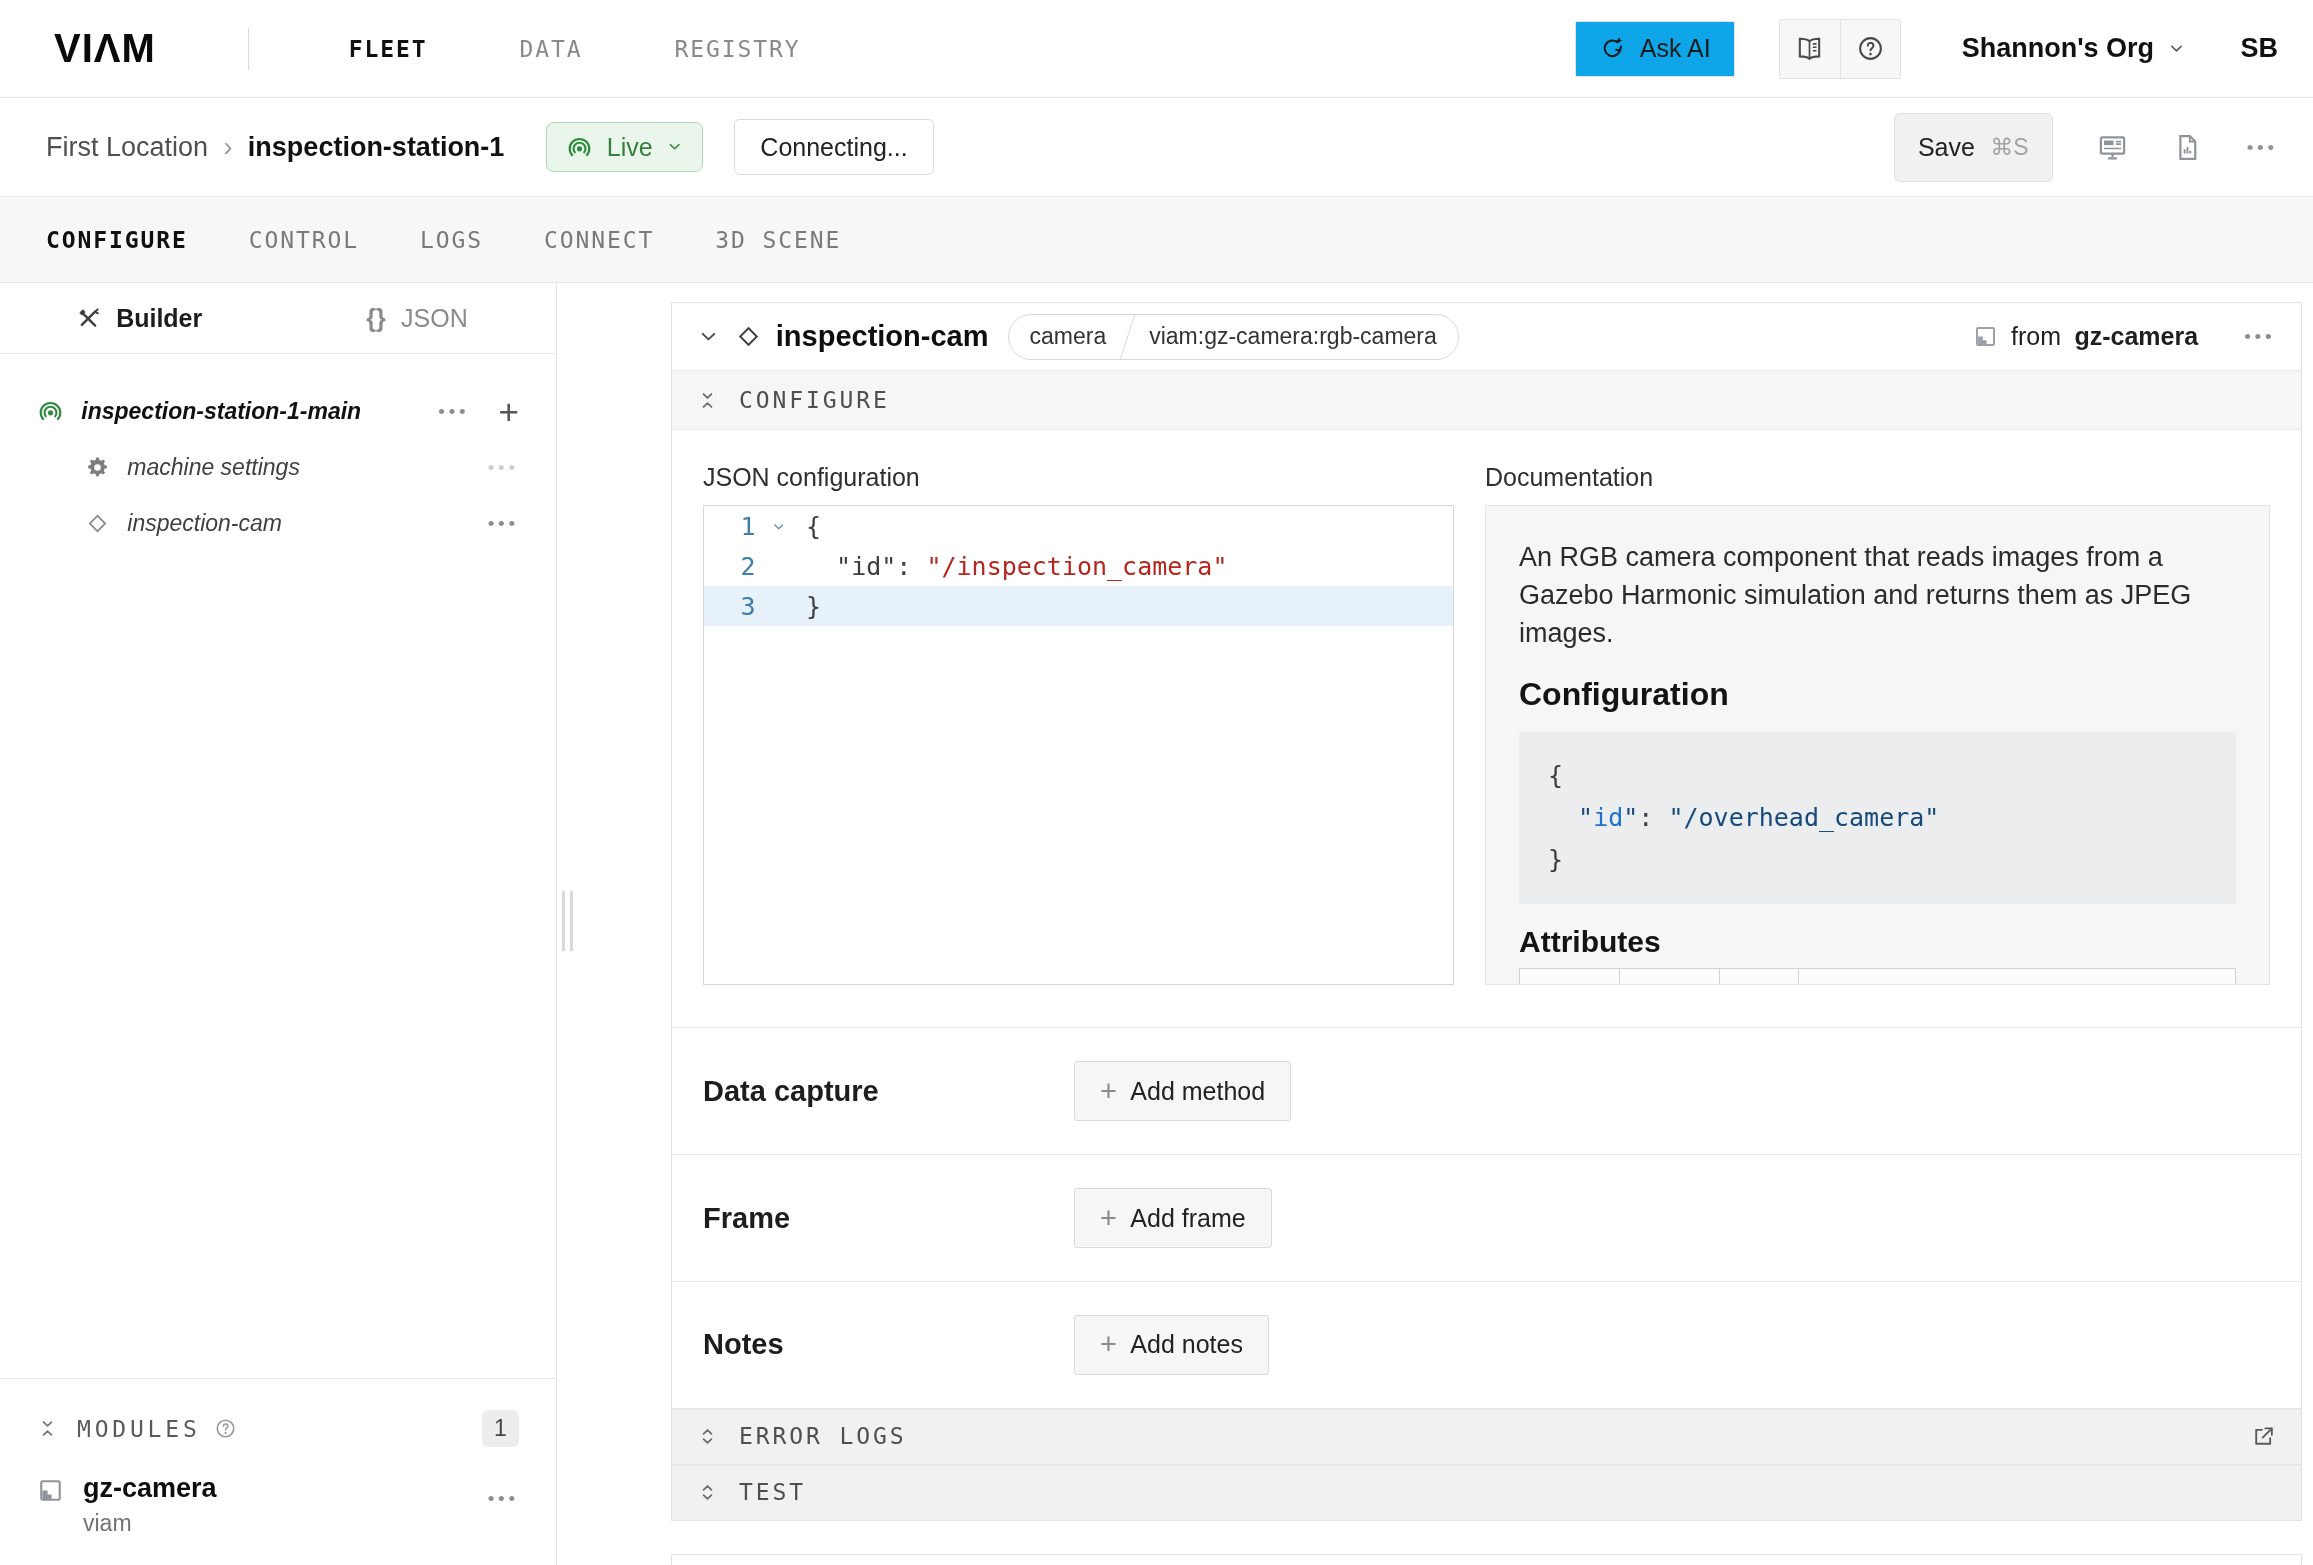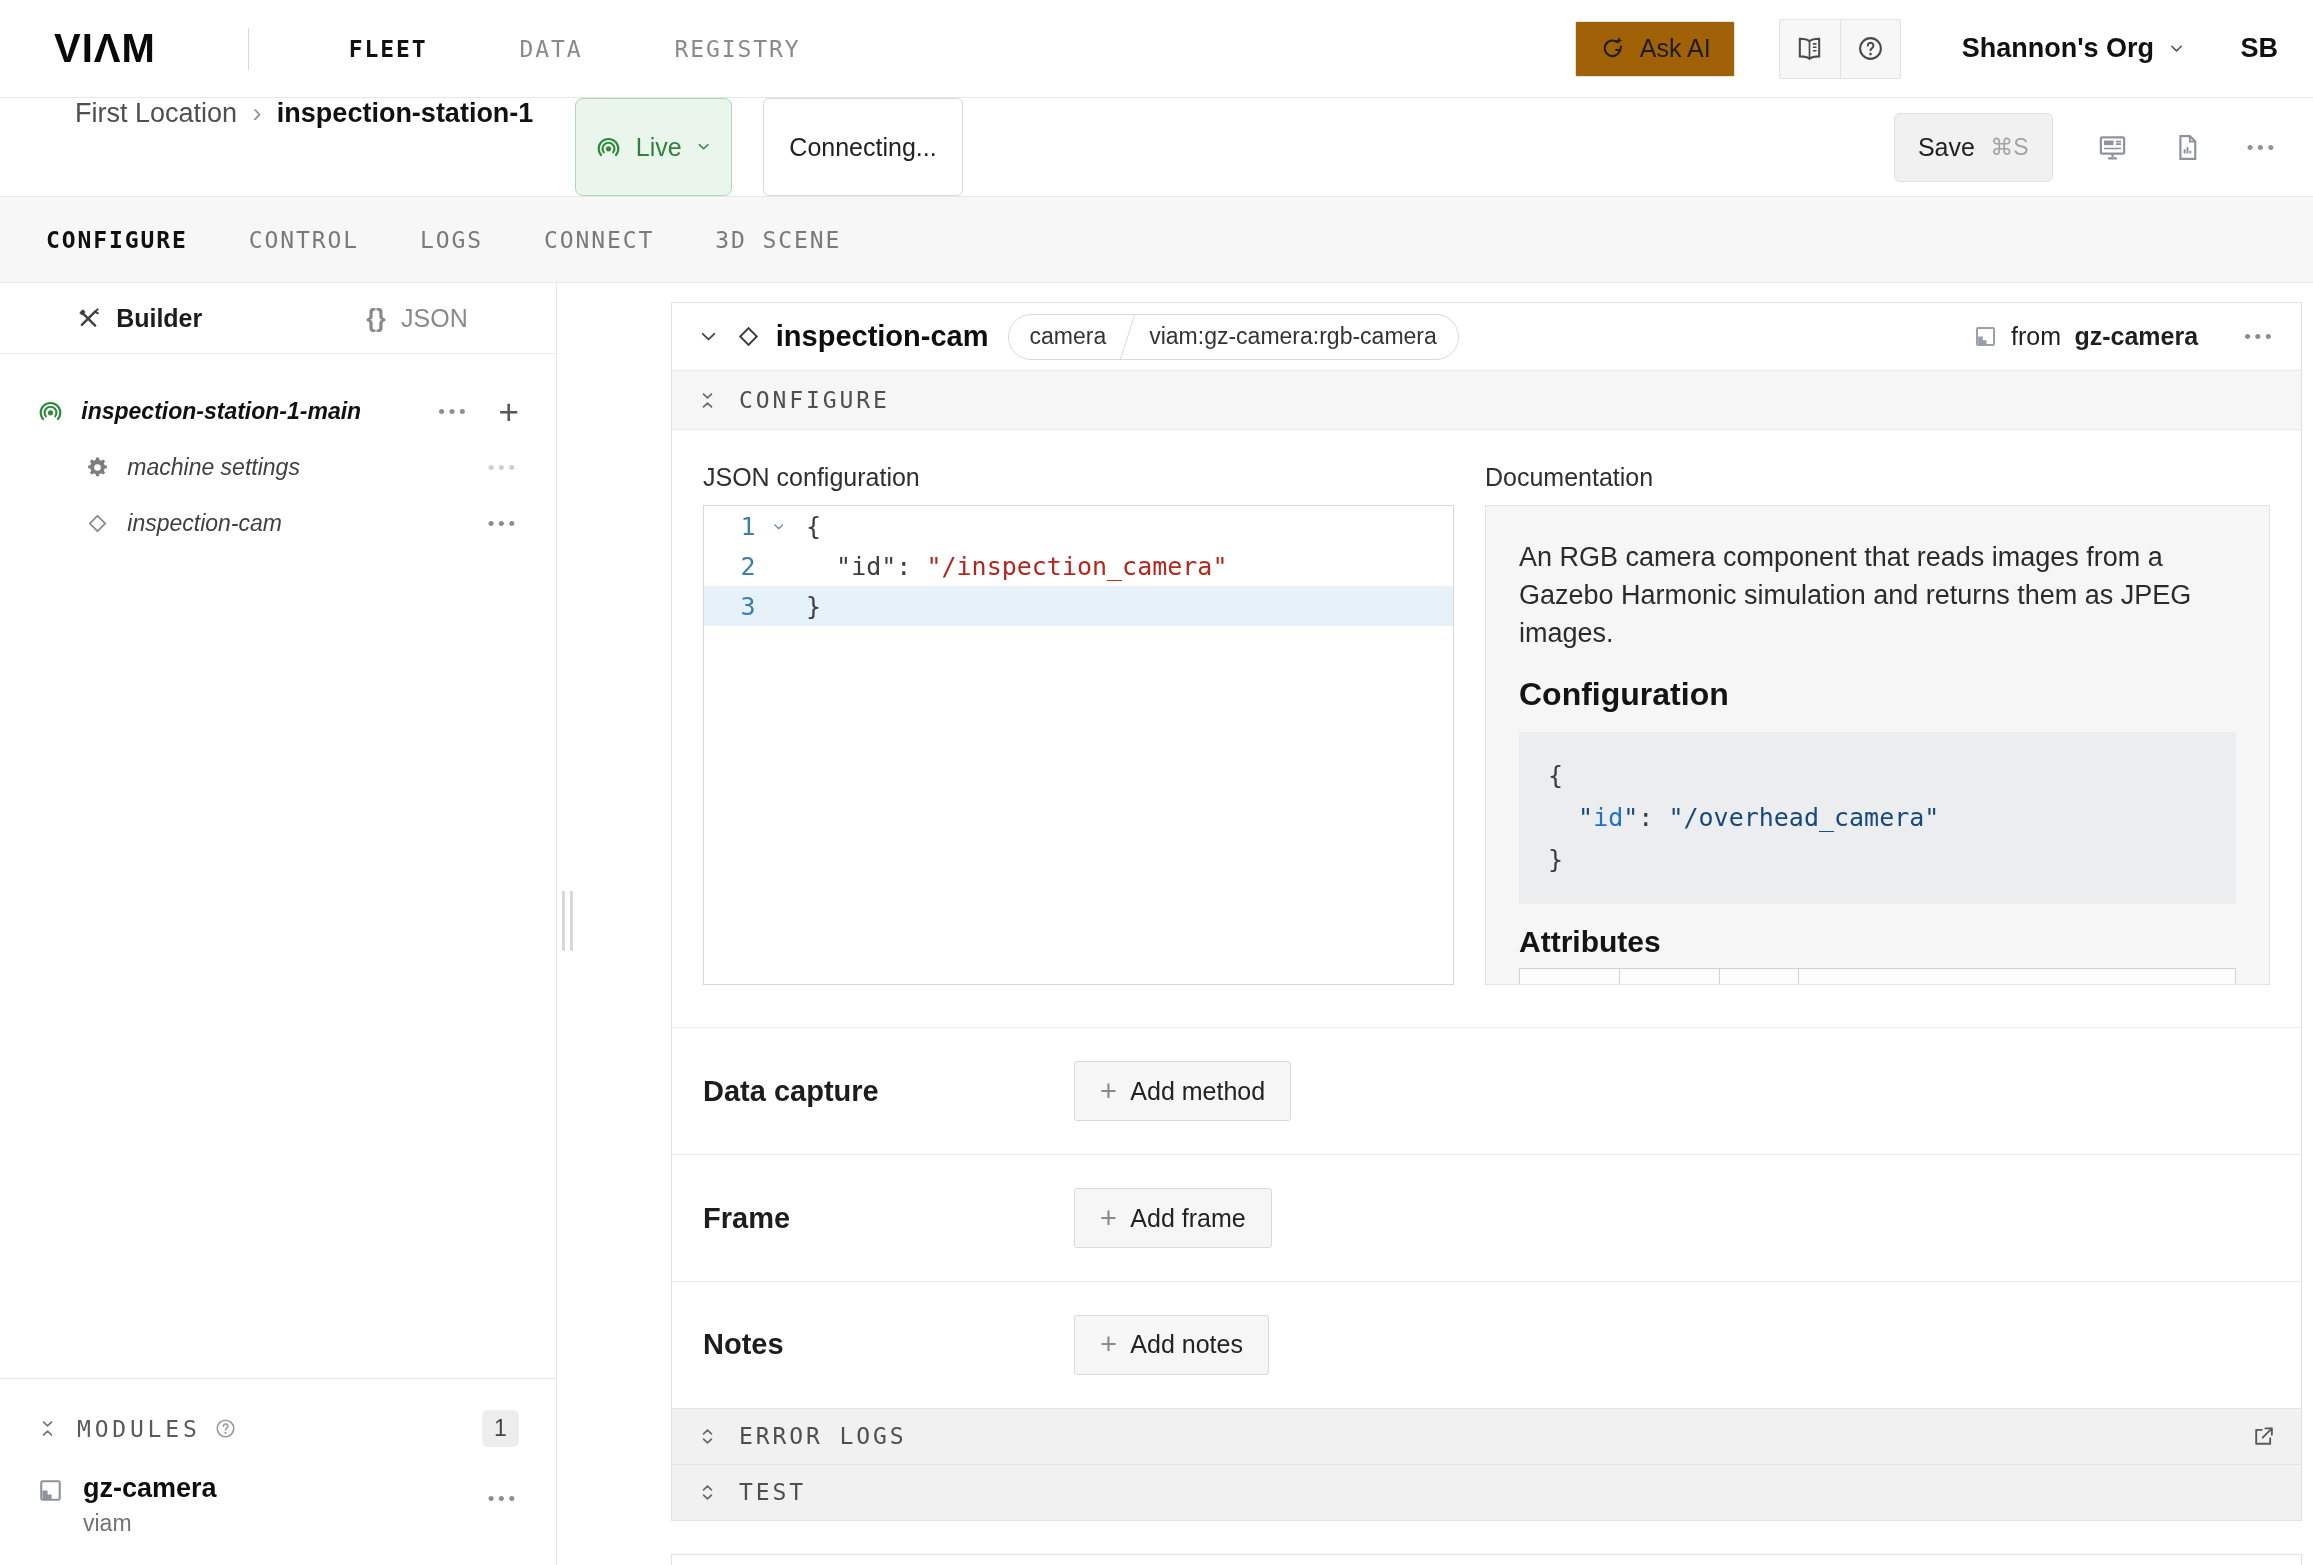--- a/index.html
+++ b/index.html
@@ -11,29 +11,29 @@
   .ell.faded { color:#cfcfcf; }
 
   
   .topnav { height:98px; display:flex; align-items:center; padding:0 35px 0 54px; border-bottom:1px solid #e8e8e8; background:#fff; }
   .logo { font-size:40px; font-weight:700; letter-spacing:1px; color:#0a0a0a; }
   .nav-divider { width:1px; height:42px; background:#d9d9d9; margin:0 100px 0 92px; }
   .topnav-tabs { display:flex; gap:92px; font-size:23px; letter-spacing:1.9px; }
   .topnav-tab { color:#8a8a8a; cursor:pointer; }
   .topnav-tab.active { color:#111; font-weight:700; }
   .topnav-right { margin-left:auto; display:flex; align-items:center; }
-  .btn-askai { display:flex; align-items:center; gap:13.4px; background:#a16207; border:1px solid #e3e3e3; border-radius:1.9px; padding:12.5px 23px; font-size:25px; color:#1c1c1c; cursor:pointer;justify-content:center; }
+  .btn-askai { display:flex; align-items:center; gap:13.4px; background:#0ea5e9; border:1px solid #e3e3e3; border-radius:1.9px; padding:12.5px 23px; font-size:25px; color:#1c1c1c; cursor:pointer;justify-content:center; }
   .btn-group { display:flex; margin-left:44px; border:1px solid #e3e3e3; background:#f7f7f7; border-radius:1.9px; }
   .btn-cell { width:60px; height:58px; display:flex; align-items:center; justify-content:center; color:#4a4a4a; cursor:pointer; }
   .btn-cell + .btn-cell { border-left:1px solid #e3e3e3; }
   .org { display:flex; align-items:center; gap:13.4px; margin-left:61px; font-size:27px; font-weight:700; color:#111; cursor:pointer; }
   .avatar { margin-left:54px; font-size:27px; font-weight:700; color:#111; cursor:pointer; }
 
   
-  .machine-bar { height:98px; display:flex; padding:0 35px 0 46px; background:#fff;margin-left:29px; }
+  .machine-bar { height:98px; display:flex; align-items:center; padding:0 35px 0 46px; background:#fff; }
   .crumb { font-size:27px; color:#4f4f4f; cursor:pointer; }
   .crumb-sep { font-size:27px; color:#9a9a9a; margin:0 15.4px; }
   .crumb-current { font-size:27px; font-weight:700; color:#111; }
   .badge-live { display:flex; align-items:center; gap:13.4px; margin-left:42px; background:#eaf6ec; border:1px solid #abd8b2; border-radius:7.7px; padding:9.6px 19px; color:#2f8a3d; cursor:pointer; }
   .badge-live .lbl { font-size:25px; color:#35803f; }
   .btn-connecting { margin-left:31px; background:#fff; border:1px solid #d9d9d9; border-radius:5.8px; padding:12.5px 25px; font-size:25px; color:#222; cursor:pointer; }
   .machine-right { margin-left:auto; display:flex; align-items:center; }
   .btn-save { display:flex; align-items:center; gap:15.4px; background:#f1f1f1; border:1px solid #e0e0e0; border-radius:6px; padding:19px 23px; cursor:pointer; }
   .btn-save .s { font-size:25px; color:#222; }
   .btn-save .k { font-size:23px; color:#a3a3a3; }

